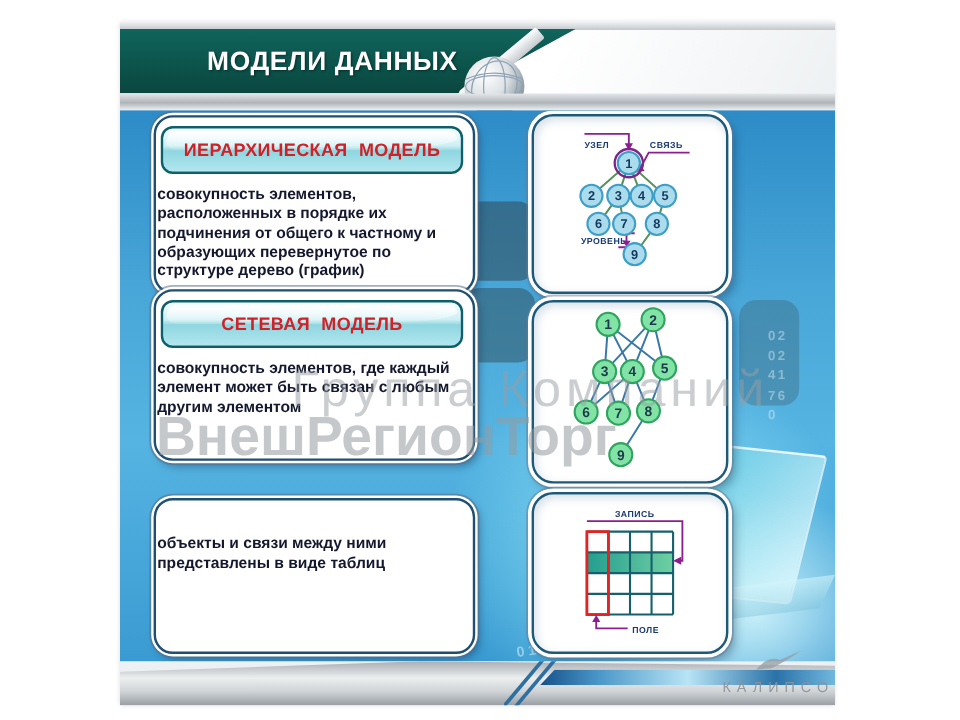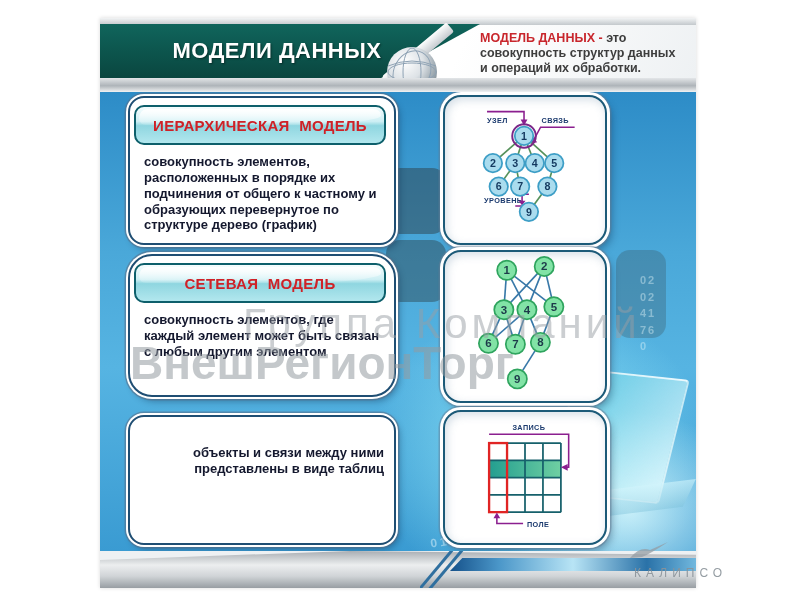--- a/index.html
+++ b/index.html
@@ -58,34 +58,34 @@
   .binary1 { position:absolute; left:540px; top:180px; width:20px; color:rgba(235,250,253,.4);
           font-size:11px; font-weight:bold; letter-spacing:2px; word-break:break-all; line-height:1.5; }
   .binary2 { position:absolute; left:330px; top:438px; color:rgba(240,252,255,.45);
           font-size:12px; font-weight:bold; letter-spacing:3px; transform:rotate(-8deg); }
 
   
   .model-card { position:absolute; left:28px; width:268px; background:#ffffff;
           border:2px solid #1f4e73; border-radius:16px;
           box-shadow:0 0 0 2px #ffffff,0 0 0 3.5px rgba(90,110,135,.55),3px 4px 7px rgba(8,30,60,.4); }
   .card1 { top:4px;  height:149px; }
-  .card2 { top:162px; height:143px;border-radius:24px; }
+  .card2 { top:149px; height:143px; }
   .card3 { top:323px; height:130px; }
   .model-title-btn { position:relative; margin:7px 8px 0 4px; height:40px;
           border:2.5px solid #0d5f6b; border-radius:10px;
           background:linear-gradient(180deg,#f6fdfe 0%,#cdeff4 40%,#8fd6e0 52%,#b2e7ee 100%);
           display:flex; align-items:center; justify-content:center; overflow:hidden; }
   .model-title-btn::before { content:""; position:absolute; left:3px; right:3px; top:2px; height:45%;
           background:linear-gradient(180deg,rgba(255,255,255,.95),rgba(255,255,255,.1));
           border-radius:8px 8px 40%/60% 40%; pointer-events:none; }
   .model-title-btn span { position:relative; color:#cf2127; font-size:15px; font-weight:bold;
           letter-spacing:.3px; word-spacing:5px; white-space:nowrap; }
-  .model-desc { padding:9px 10px 0 14px; font-size:13px; font-weight:bold;
+  .model-desc { padding:9px 10px 0 1px; font-size:13px; font-weight:bold;
           color:#14182e; line-height:1.22; }
-  .card3 .model-desc { padding-top:28px;text-align:right; }
+  .card3 .model-desc { padding-top:28px; }
 
   
   .dia-panel { position:absolute; left:343px; width:164px; background:#ffffff;
           border:2.5px solid #1c5a78; border-radius:18px;
           box-shadow:0 0 0 3px #ffffff,0 0 0 4.5px rgba(100,125,150,.5),4px 5px 9px rgba(5,25,55,.4),
                      inset 2px 3px 8px rgba(120,150,175,.3); }
   .dia1 { top:3px;   height:150px; }
   .dia2 { top:158px; height:153px; }
   .dia3 { top:318px; height:135px; }
   .dia-panel svg { width:100%; height:100%; display:block; }
@@ -103,21 +103,21 @@
   .diag-lines { position:absolute; left:320px; top:533px; width:44px; height:37px; overflow:hidden; }
   .diag-lines i { position:absolute; top:-8px; width:3px; height:54px; background:#2f6f9f;
           transform:rotate(40deg); }
   .diag-lines i:nth-child(1){ left:14px; } .diag-lines i:nth-child(2){ left:24px; }
 
   
   .wm1 { position:absolute; left:243px; top:300px; font-size:42px; letter-spacing:4px;
          color:rgba(152,158,164,.5); white-space:nowrap; z-index:6; }
   .wm2 { position:absolute; left:100px; top:336px; font-size:46px; font-weight:bold;
          color:rgba(148,155,161,.55); white-space:nowrap; z-index:6;padding-left:30px; }
-  .wm-brand { position:absolute; left:634px; top:566px; font-size:12px; letter-spacing:5px;
+  .wm-brand { position:absolute; left:602px; top:566px; font-size:12px; letter-spacing:5px;
          color:rgba(138,146,153,.9); z-index:6; }
   .wm-bird { position:absolute; left:630px; top:542px; z-index:6; }
 </style>
 </head>
 <body>
 
 <div class="page">
   <div class="poster">
 
     <div class="header-white"></div>
@@ -137,23 +137,20 @@
         </defs>
         <circle cx="26" cy="26" r="25" fill="url(#gsphere)"></circle>
         <g fill="none" stroke="#8ea2b4" stroke-width="1">
           <ellipse cx="26" cy="26" rx="24" ry="9"></ellipse>
           <ellipse cx="26" cy="26" rx="9" ry="24"></ellipse>
           <ellipse cx="26" cy="26" rx="18" ry="22" transform="rotate(28 26 26)"></ellipse>
           <path d="M2,20 Q26,10 50,20 M2,34 Q26,44 50,34"></path>
         </g>
       </svg>
     </div>
-    <div class="definition">
-      <span class="term">МОДЕЛЬ ДАННЫХ - </span><span>это совокупность структур данных и операций их обработки.</span>
-    </div>
     <div class="silver-strip"></div>
 
     <div class="main">
       <div class="glow1"></div>
       <div class="glow2"></div>
       <div class="laptop-screen"></div>
       <div class="laptop-base"></div>
       <div class="puzzle1"></div>
       <div class="puzzle2"></div>
       <div class="puzzle3"></div>

